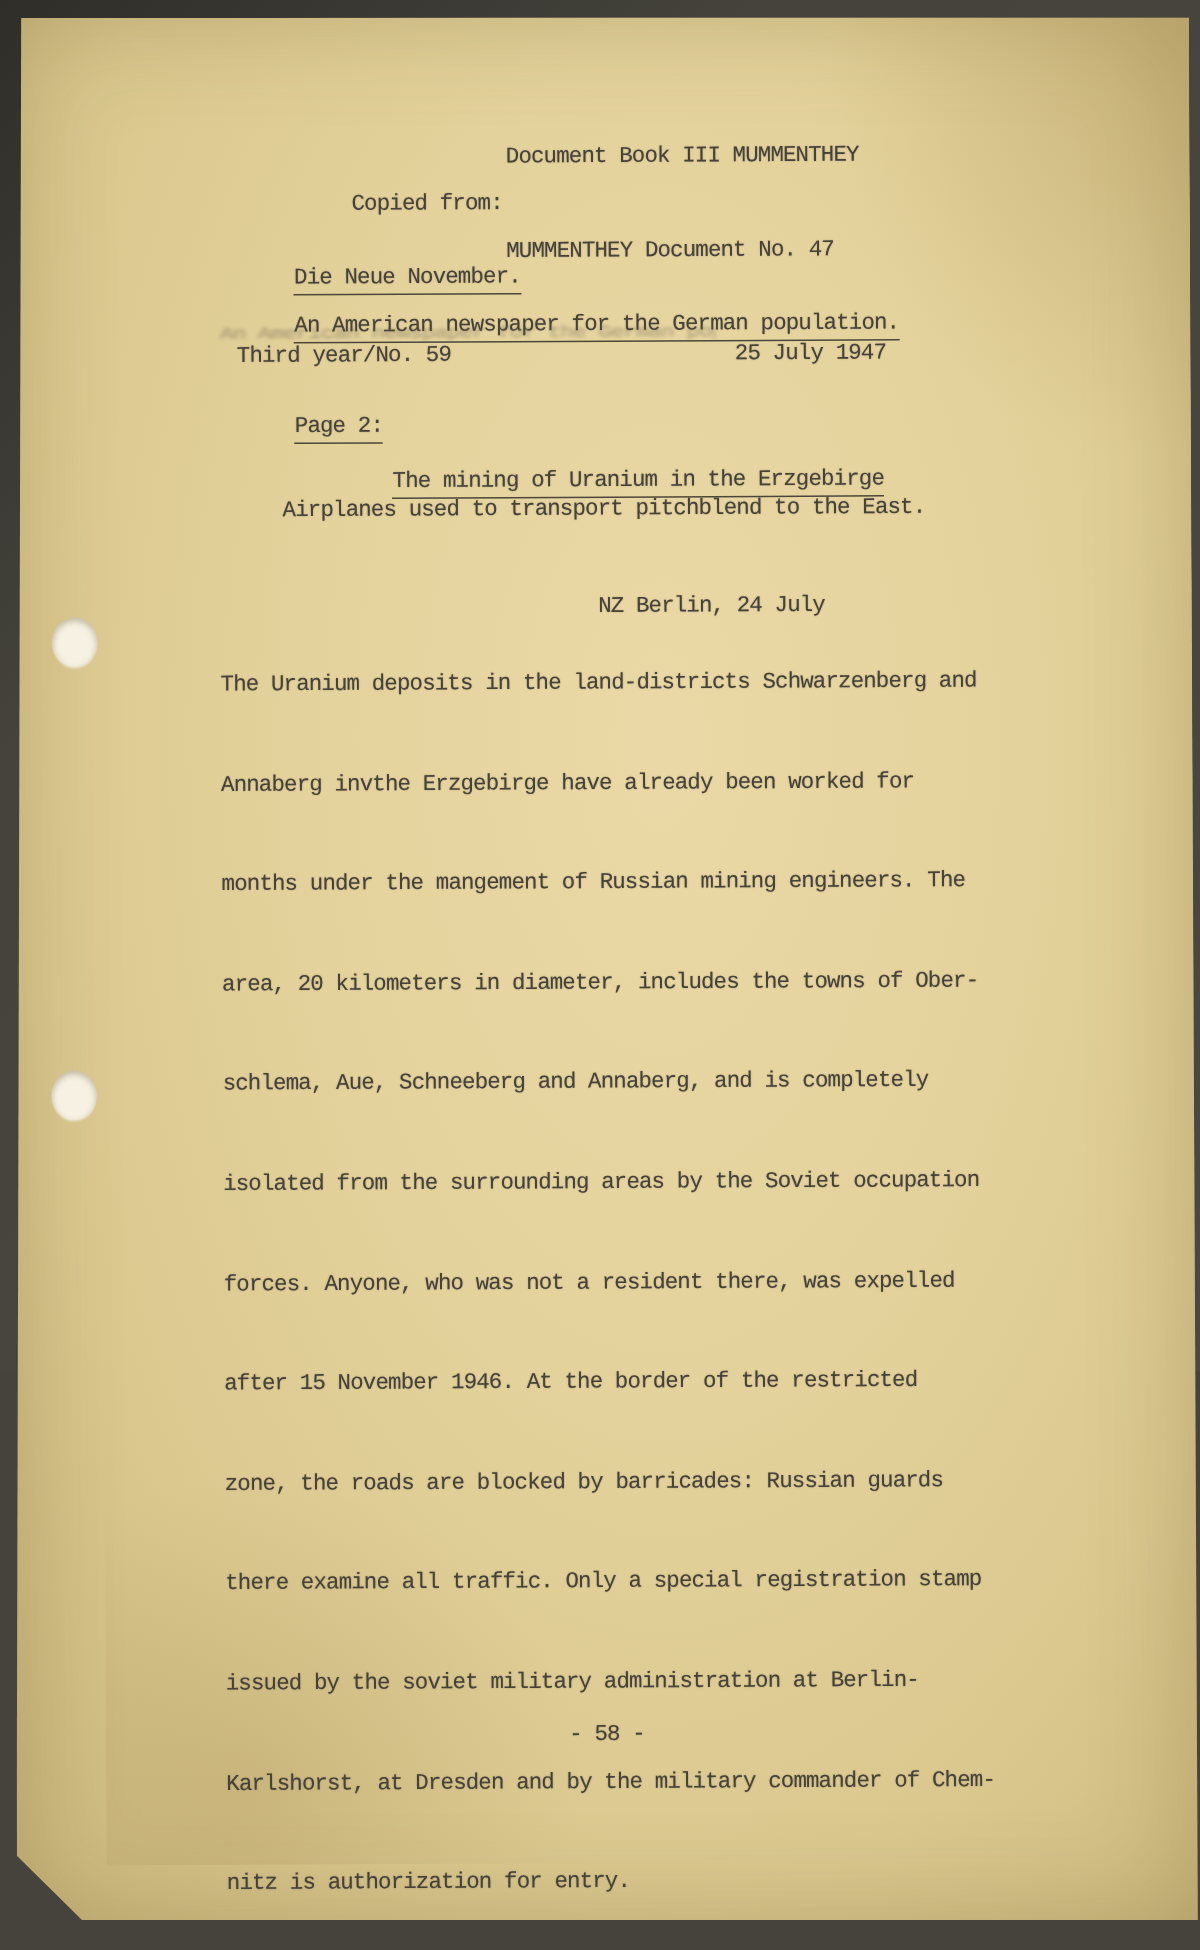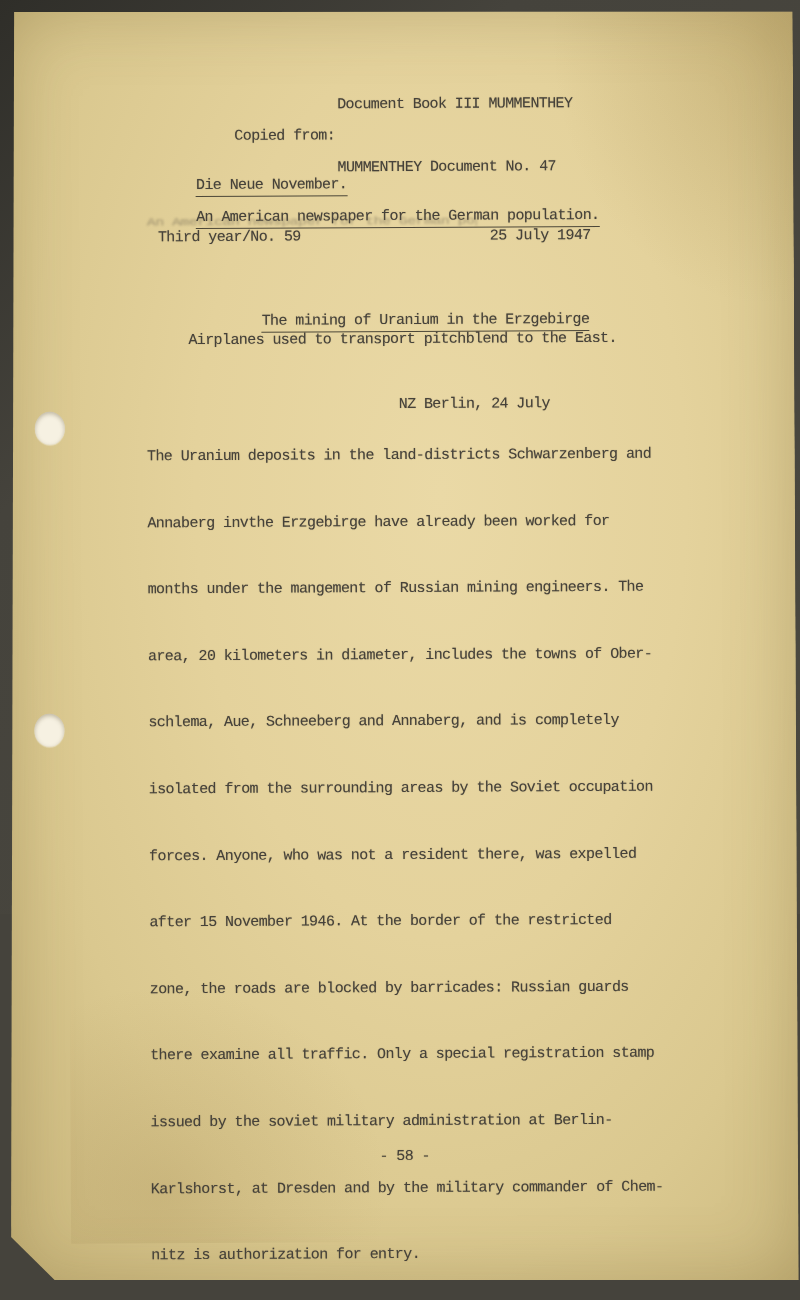--- a/index.html
+++ b/index.html
@@ -109,20 +109,23 @@
     </div>
 
     <div class="tw src-subtitle">
       <span class="u">An American newspaper for the German population.</span>
     </div>
     <div class="tw src-smudge">An American newspaper for the German population.</div>
 
     <div class="tw issue-line">Third year/No. 59</div>
     <div class="tw issue-date">25 July 1947</div>
 
+    <div class="tw page-ref">
+      <span class="u">Page 2:</span>
+    </div>
 
     <div class="tw article-title-row">
       <span class="u">The mining of Uranium in the Erzgebirge</span>
     </div>
 
     <div class="tw article-subtitle">Airplanes used to transport pitchblend to the East.</div>
 
     <div class="tw dateline">NZ Berlin, 24 July</div>
 
     <div class="tw body-text">

